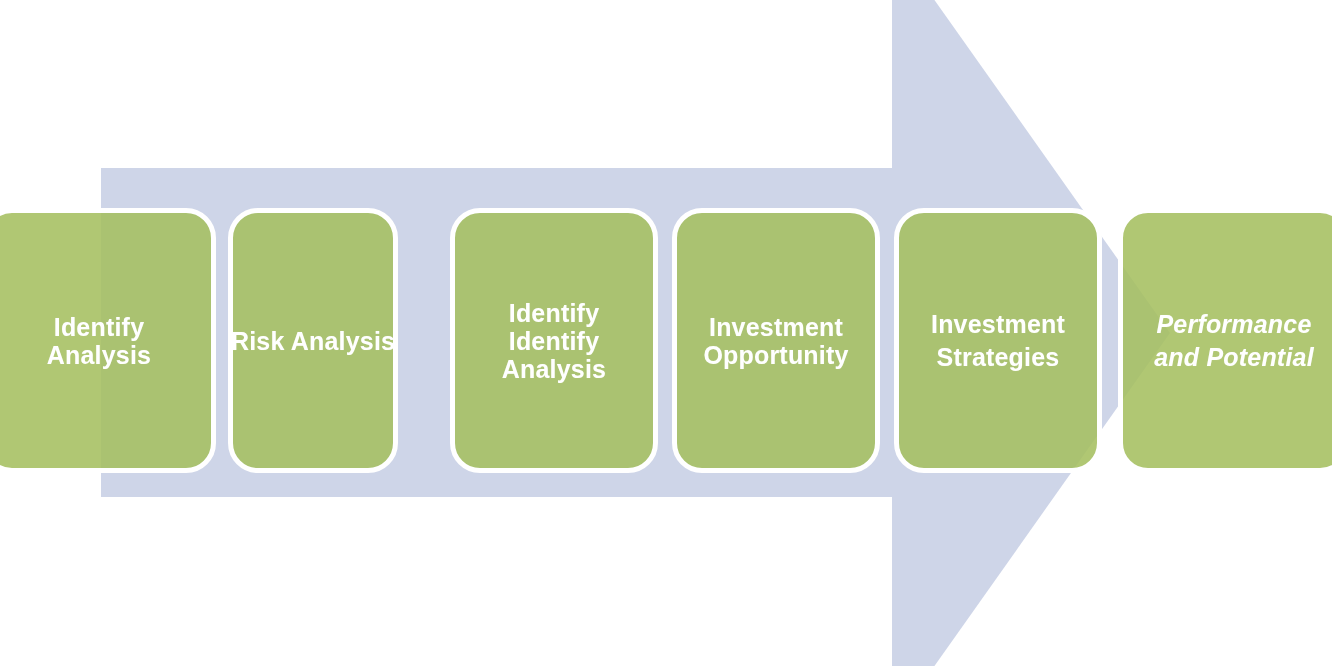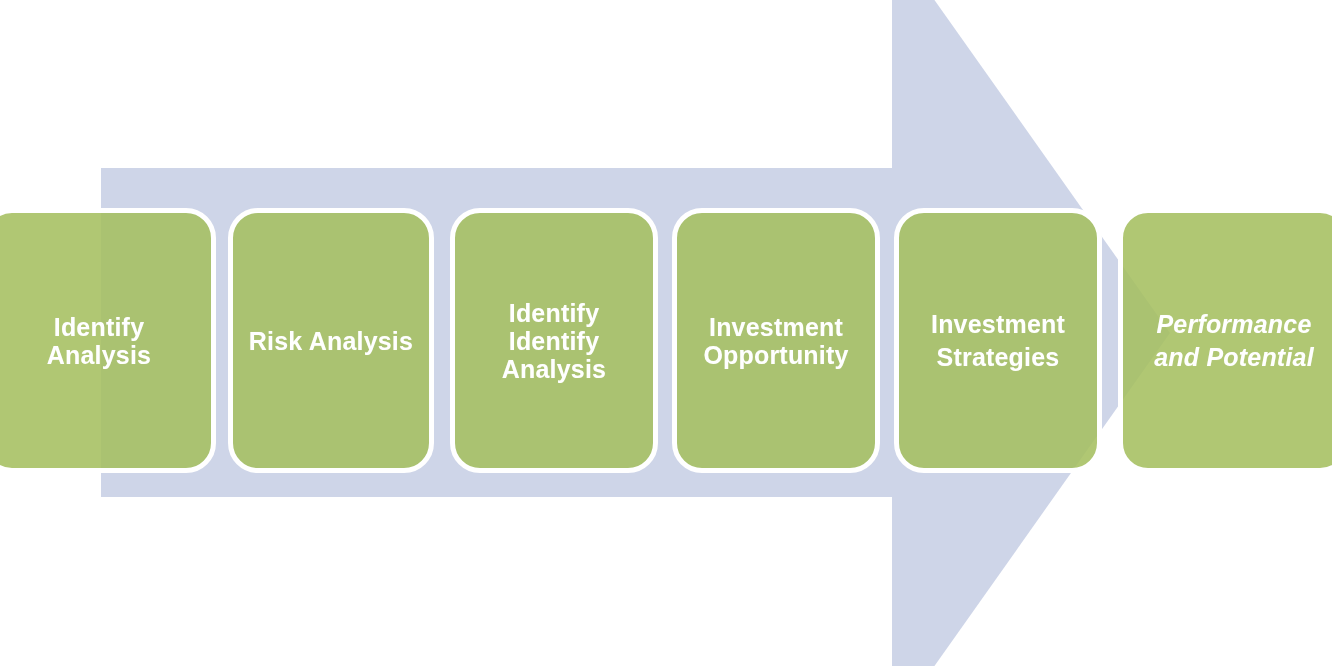--- a/index.html
+++ b/index.html
@@ -41,21 +41,21 @@
     background: rgba(165, 191, 96, 0.88);
     border: 5px solid #ffffff;
     border-radius: 30px;
     display: flex;
     align-items: center;
     justify-content: center;
     text-align: center;
   }
   
   .step.s1 { left: -18px;  width: 234px; }
-  .step.s2 { left: 228px;  width: 206px; }
+  .step.s2 { left: 228px;  width: 170px; }
   .step.s3 { left: 450px;  width: 208px; }
   .step.s4 { left: 672px;  width: 208px; }
   .step.s5 { left: 894px;  width: 208px; }
   
   .step.s6 { left: 1118px; width: 232px; }
 
   .step-label {
     color: #ffffff;
     font-weight: bold;
     font-size: 25px;

